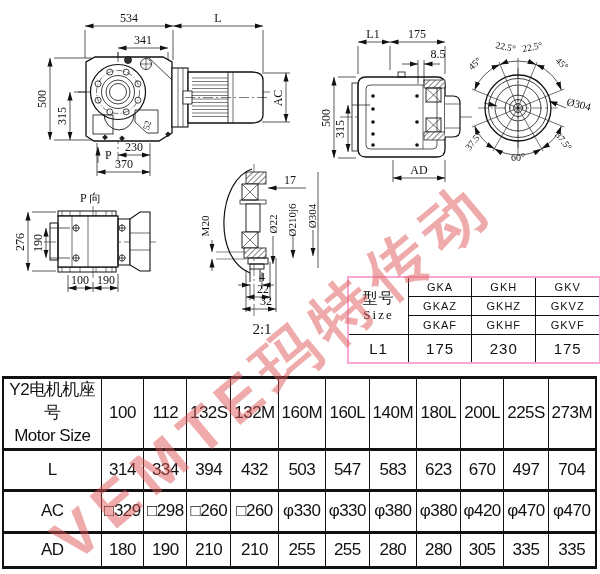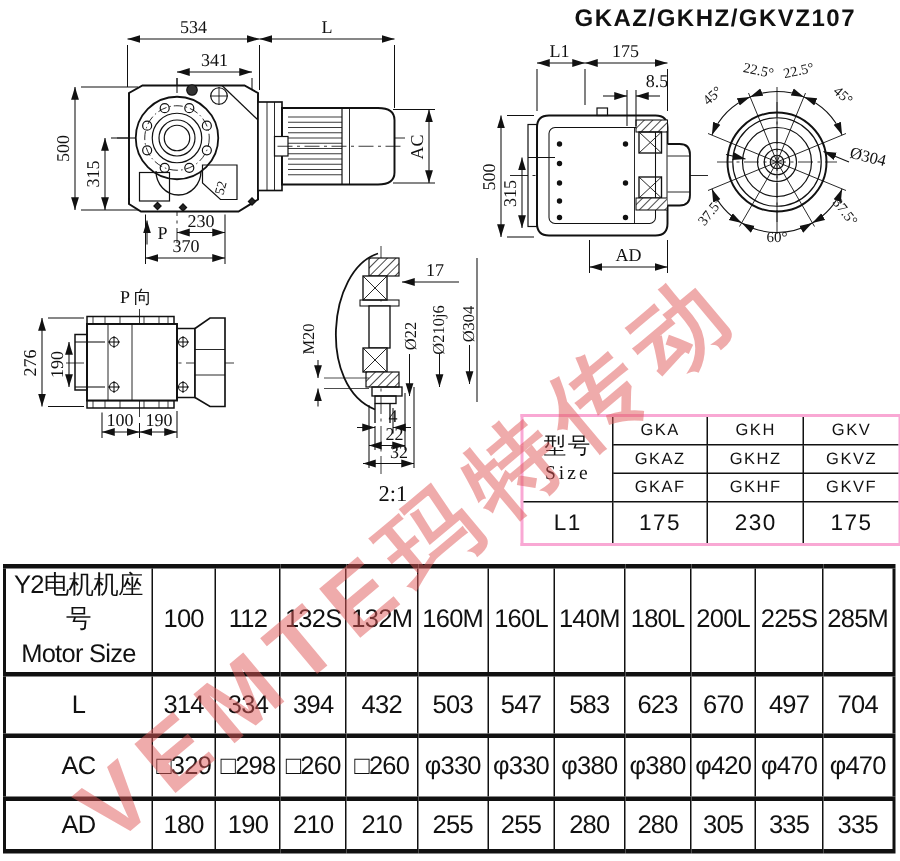--- a/index.html
+++ b/index.html
@@ -33,21 +33,20 @@
   #motor-table td.r1{height:38px;}
   #motor-table td.r2{height:39px;}
   #motor-table td.r3{height:32px;}
   #motor-table col.c0{width:98px;}
 </style>
 </head>
 <body>
 
 <div id="page">
 
-  <div id="title">GKAZ/GKHZ/GKVZ107</div>
 
   <svg id="drawings" width="600" height="370" viewBox="0 0 600 370">
     <defs>
       <marker id="ah" markerUnits="userSpaceOnUse" markerWidth="10" markerHeight="8" refX="8.5" refY="3" orient="auto-start-reverse">
         <path d="M0,0.4 L8.5,3 L0,5.6 Z" fill="#111"></path>
       </marker>
       <pattern id="hatch" patternUnits="userSpaceOnUse" width="4" height="4" patternTransform="rotate(45)">
         <rect width="4" height="4" fill="#fff"></rect>
         <line x1="0" y1="0" x2="0" y2="4" stroke="#222" stroke-width="1.1"></line>
       </pattern>
@@ -415,21 +414,21 @@
       <td class="h">100</td>
       <td class="h">112</td>
       <td class="h">132S</td>
       <td class="h">132M</td>
       <td class="h">160M</td>
       <td class="h">160L</td>
       <td class="h">140M</td>
       <td class="h">180L</td>
       <td class="h">200L</td>
       <td class="h">225S</td>
-      <td class="h">285M</td>
+      <td class="h">273M</td>
     </tr>
     <tr>
       <td class="r1">L</td>
       <td class="r1">314</td>
       <td class="r1">334</td>
       <td class="r1">394</td>
       <td class="r1">432</td>
       <td class="r1">503</td>
       <td class="r1">547</td>
       <td class="r1">583</td>

